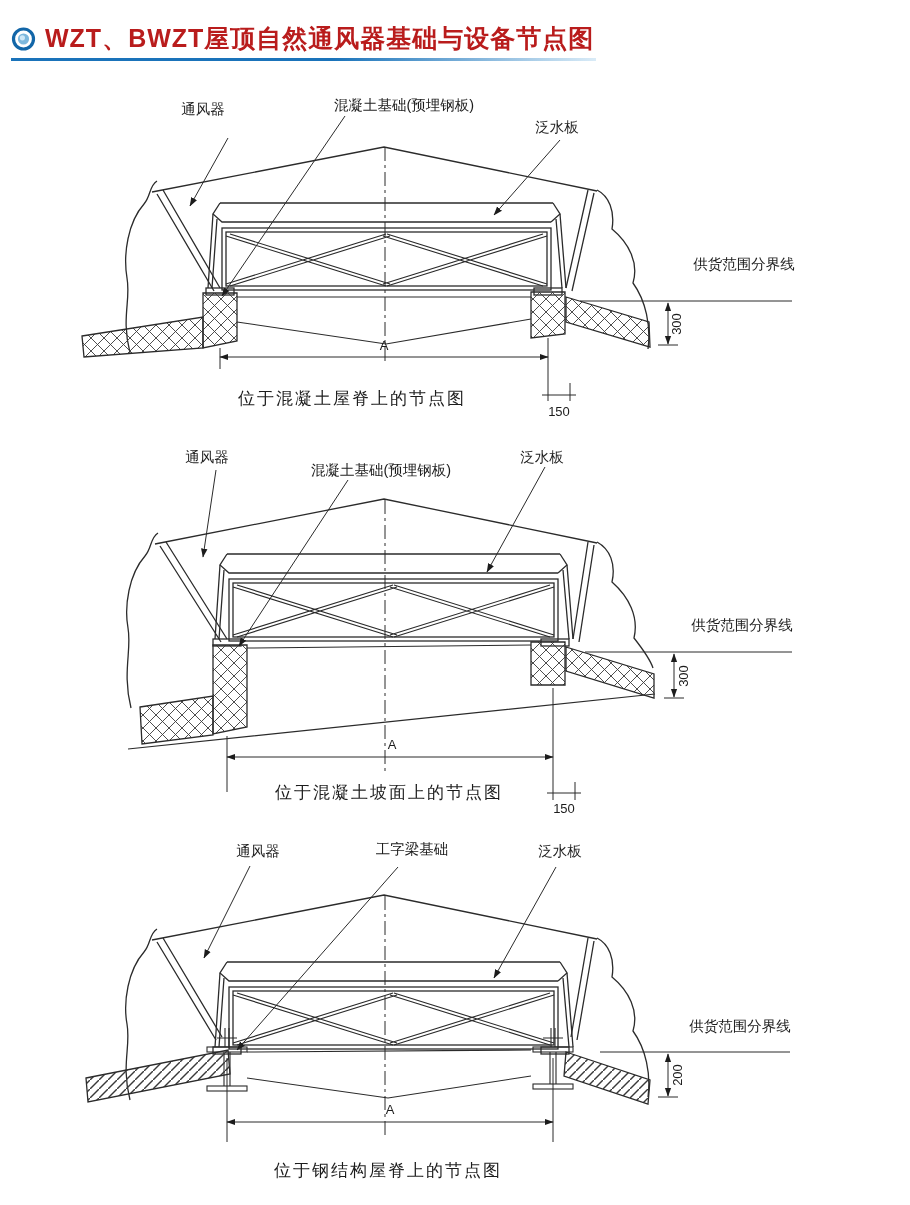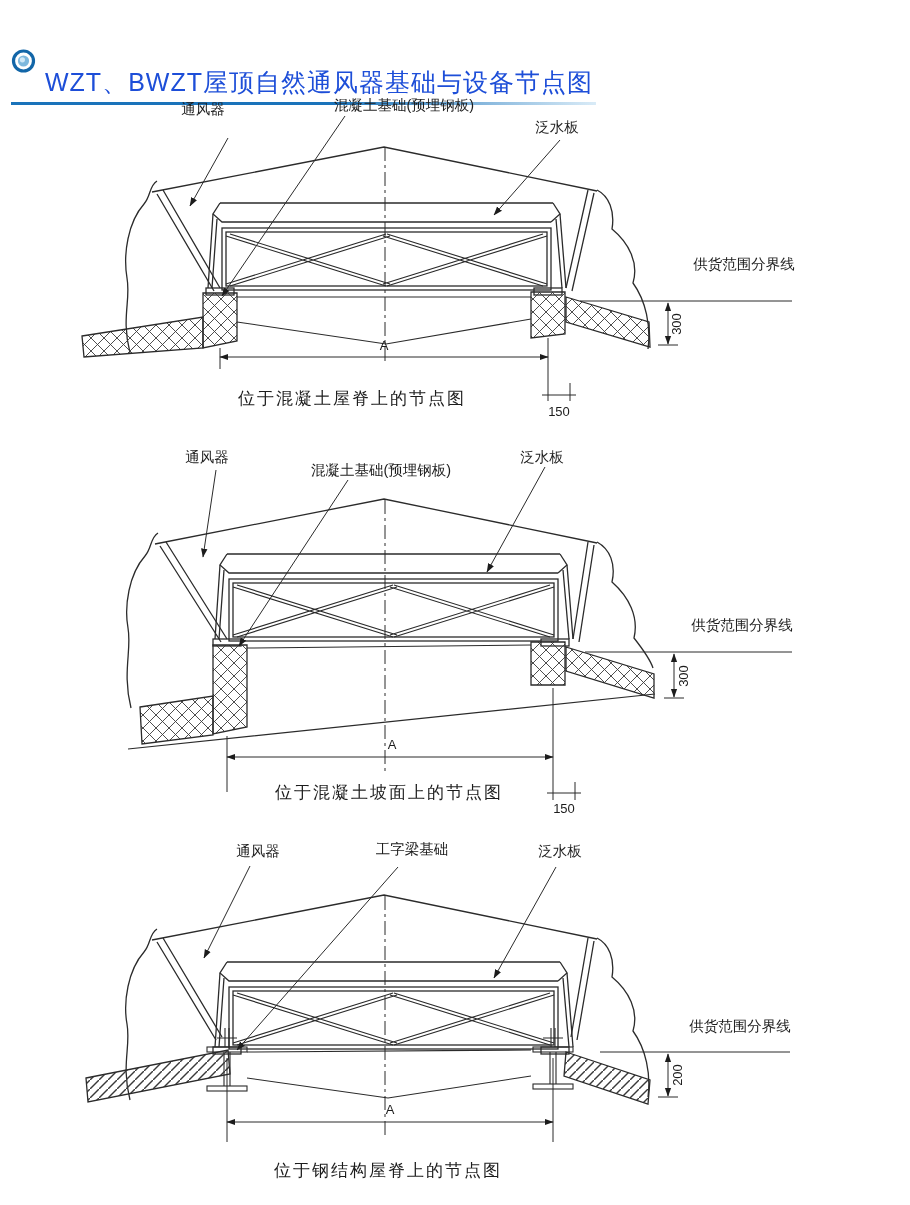--- a/index.html
+++ b/index.html
@@ -1,20 +1,20 @@
 <!DOCTYPE html>
 <html><head>
 <meta charset="utf-8">
 <style>
   html,body{margin:0;padding:0;background:#fff;}
   .page{position:relative;width:910px;height:1205px;background:#ffffff;overflow:hidden;
         font-family:"Liberation Sans","DejaVu Sans",sans-serif;}
   .header{position:absolute;left:10px;top:22px;width:600px;}
   .header-row{display:flex;align-items:center;gap:8px;}
-  .title{font-size:25px;font-weight:normal;color:#1d4ed8;letter-spacing:1px;white-space:nowrap;margin-top:44px;}
+  .title{font-size:25px;font-weight:bold;color:#b91c1c;letter-spacing:1px;white-space:nowrap;}
   .title-underline{height:3px;width:585px;margin-top:3px;margin-left:1px;
         background:linear-gradient(to right,#1a73ba 0%,#1a73ba 55%,#d9ebf7 100%);}
   svg.drawing{position:absolute;left:0;top:0;}
   svg text{font-family:"Liberation Sans","DejaVu Sans",sans-serif;fill:#1c1c1c;}
   .lbl{font-size:14.5px;}
   .dim{font-size:13px;}
   .cap{font-size:17px;letter-spacing:2px;}
 </style>
 </head>
 <body>

